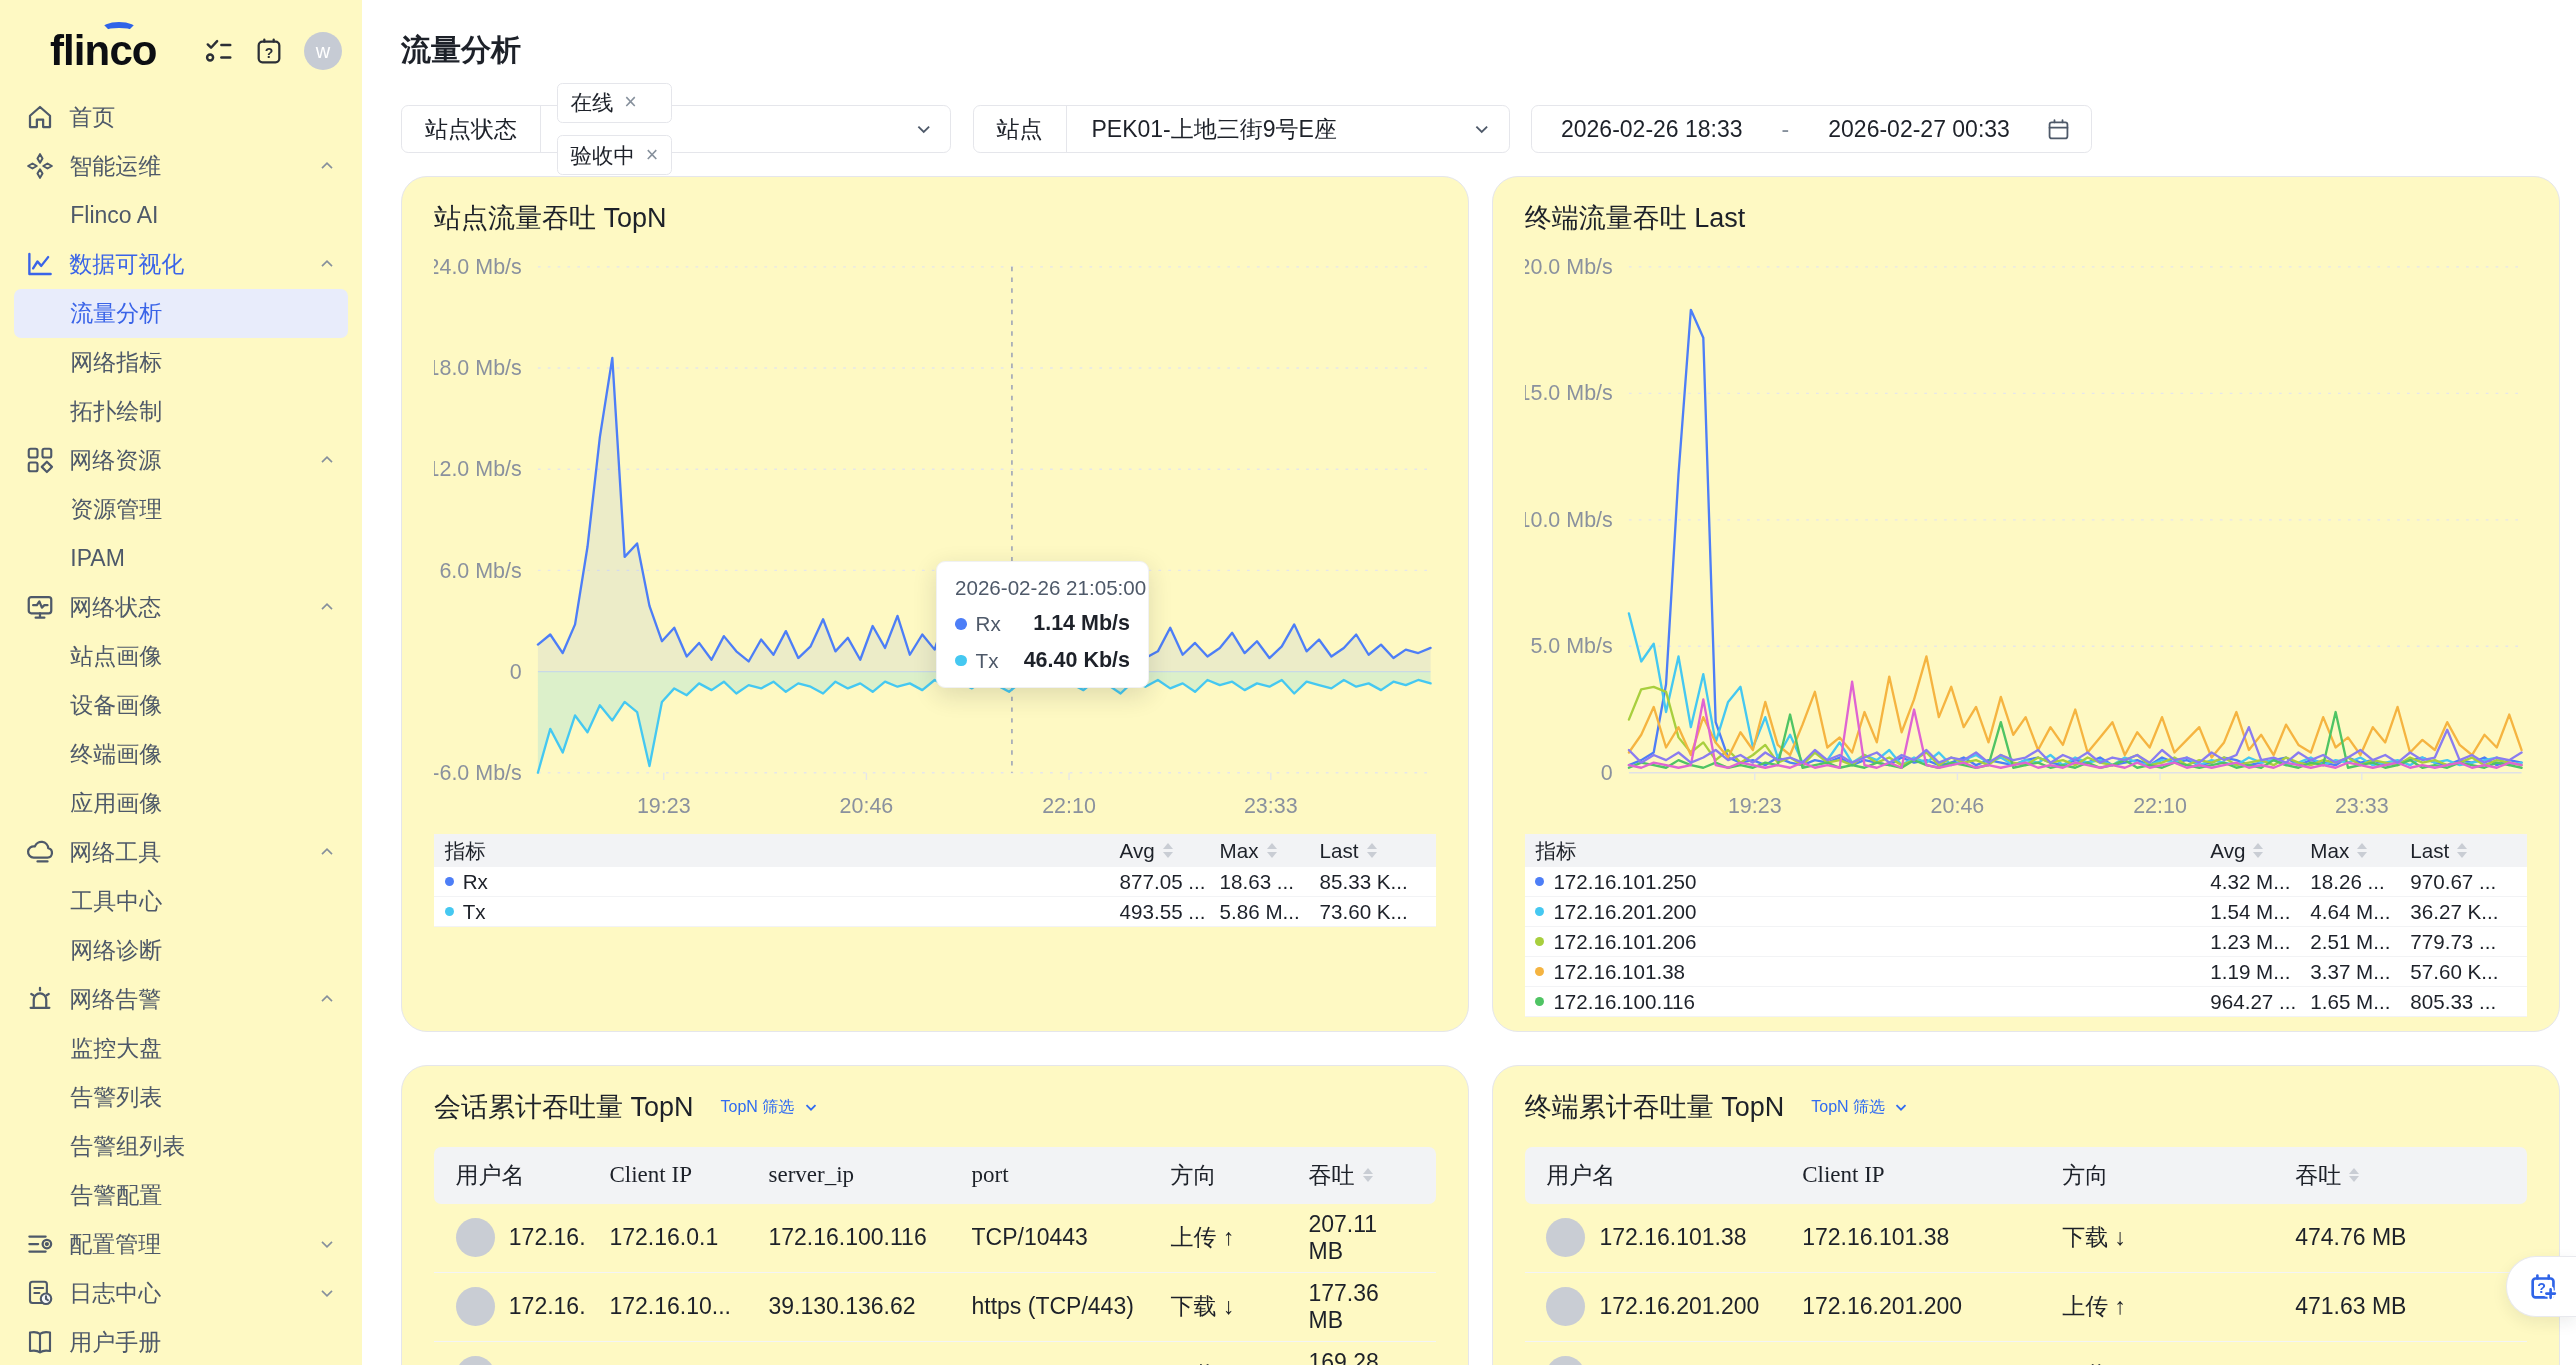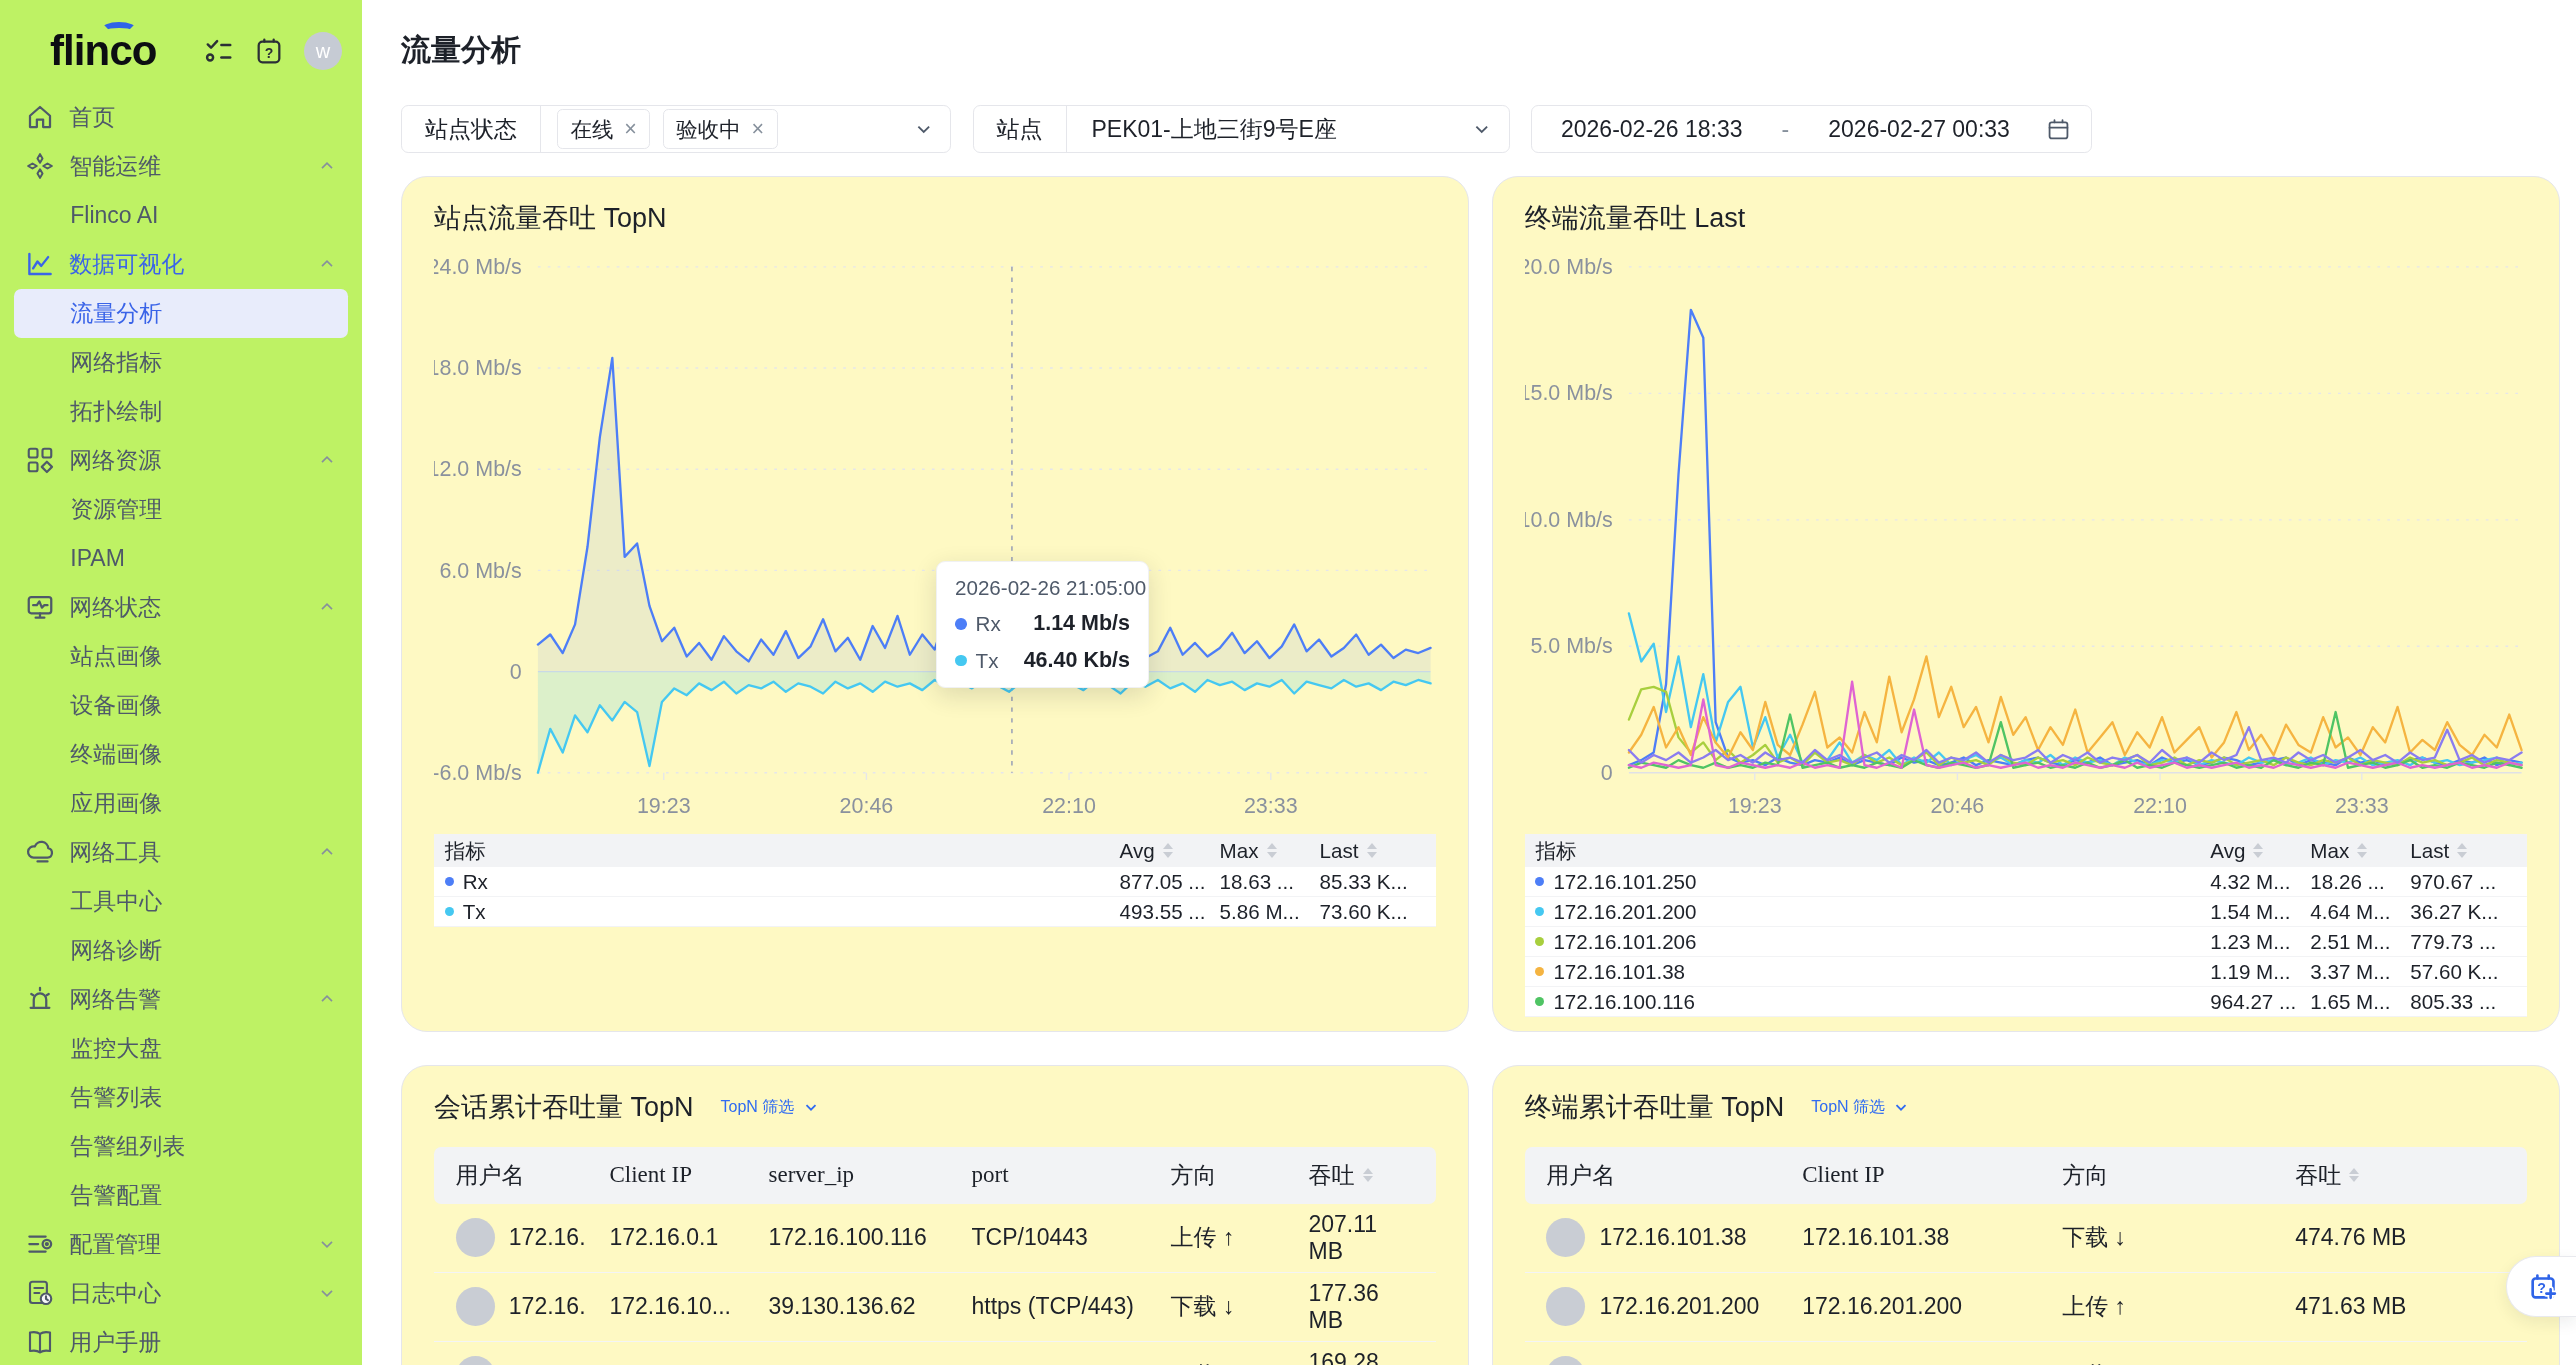--- a/index.html
+++ b/index.html
@@ -1,20 +1,20 @@
 <!DOCTYPE html>
 <html style="font-size:14.3px"><head>
 <meta charset="utf-8">
 <style>
   * { box-sizing: border-box; margin: 0; padding: 0; }
   html,body { width:2576px; height:1365px; overflow:hidden; }
   body { font-family:"Liberation Sans", sans-serif; color:#1d2129; background:#fff; position:relative; }
 
   
-  .sidebar { position:absolute; left:0; top:0; bottom:0; width:362px; background:#bef264; display:flex; flex-direction:column; }
+  .sidebar { position:absolute; left:0; top:0; bottom:0; width:362px; background:#fef9c3; display:flex; flex-direction:column; }
   .logo-row { display:flex; align-items:center; padding:27px 20px 10.7px 50px; }
   .logo { position:relative; font-size:42px; font-weight:700; letter-spacing:-0.9px; color:#0c0e12; }
   .logo .arc { position:absolute; left:51px; top:-5.4px; width:36px; height:16px; border:6.3px solid transparent; border-top:6.3px solid #2f64e8; border-radius:50%; }
   .top-icons { margin-left:auto; display:flex; align-items:center; gap:20px; }
   .tool-icon { width:30px; height:30px; color:#2b2f36; display:inline-flex; }
   .tool-icon svg { width:100%; height:100%; }
   .avatar { width:38px; height:38px; border-radius:50%; background:#c6cbd4; color:#fff; font-size:20px; display:flex; align-items:center; justify-content:center; }
   .nav { flex:1; overflow:hidden; padding:7.2px 14.3px 0 14.3px; }
   .nav-item { height:49px; display:flex; align-items:center; border-radius:7.2px; font-size:23px; color:#4e5969; padding:0 10.7px; cursor:pointer; }
   .nav-item .nicon { width:30px; height:30px; margin-right:14.3px; display:inline-flex; flex:none; }
@@ -28,21 +28,21 @@
   
   .main { position:absolute; left:362px; right:0; top:0; bottom:0; background:#fff; padding:0 16px 0 39px; overflow:hidden; }
   .page-title { margin-top:30px; font-size:30px; font-weight:600; }
 
   .filter-row { margin-top:34px; display:flex; gap:21.5px; }
   .fbox { height:48px; display:flex; align-items:center; border:0.9px solid #e5e6eb; border-radius:7.2px; background:#fff; }
   .fbox .flabel { padding:0 23px; font-size:23px; color:#1d2129; height:100%; display:flex; align-items:center; border-right:0.9px solid #e5e6eb; white-space:nowrap; }
   .fbox.status { width:550px; }
   .fbox.site { width:537px; }
   .fbox.dates { width:561px; }
-  .tags { display:flex; gap:12.5px; margin-left:16px; }
+  .tags { display:flex; gap:12.5px; margin-left:16px;flex-direction:column; }
   .tag { display:flex; align-items:center; border:0.9px solid #e5e6eb; border-radius:5.4px; padding:4.5px 12.5px; font-size:21.5px; color:#1d2129; background:#fff; }
   .tag .x { margin-left:10.7px; color:#86909c; font-size:21.5px; cursor:pointer; }
   .fchev { margin-left:auto; margin-right:16px; width:21.5px; height:21.5px; color:#4e5969; flex:none; }
   .fchev svg { width:100%; height:100%; }
   .fvalue { margin-left:25px; font-size:23px; white-space:nowrap; }
   .fdate { font-size:23px; }
   .fdate.start { margin-left:29px; }
   .fdash { color:#86909c; margin:0 39px; font-size:23px; }
   .cal-icon { margin-left:auto; margin-right:20px; width:25px; height:25px; color:#4e5969; flex:none; }
   .cal-icon svg { width:100%; height:100%; }

